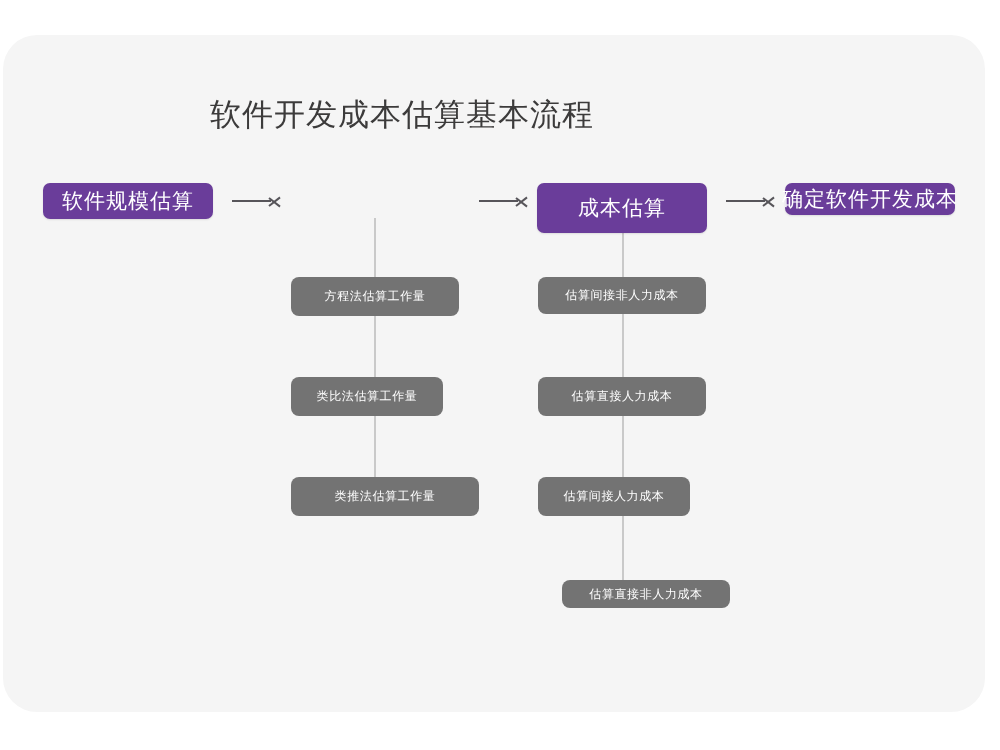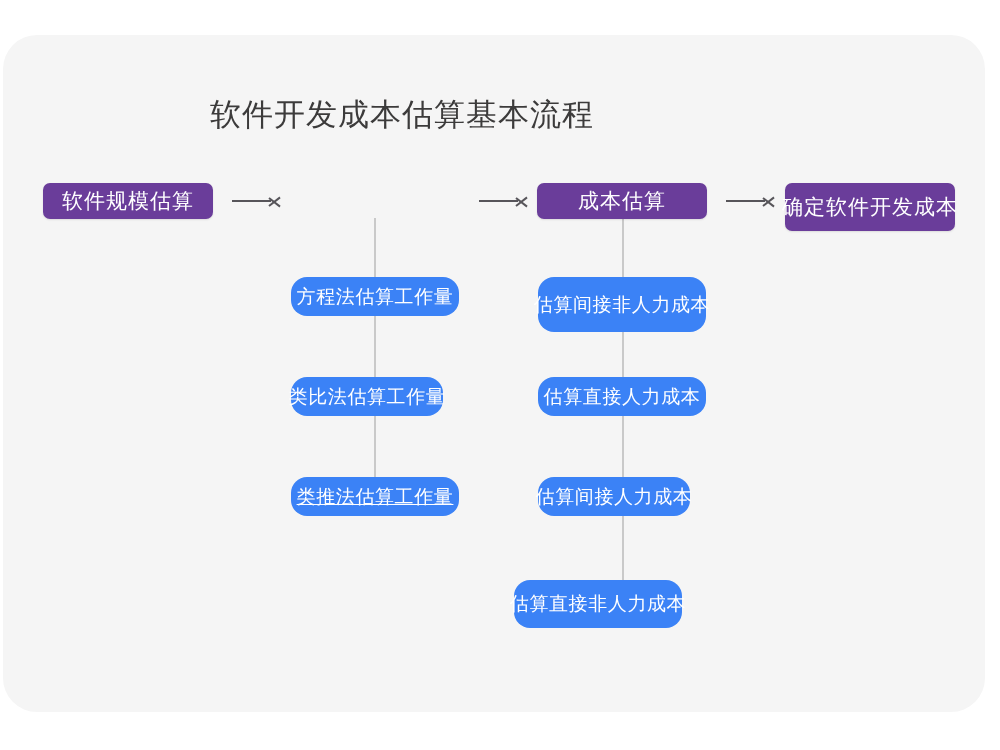--- a/index.html
+++ b/index.html
@@ -89,24 +89,24 @@
     white-space: nowrap;
     z-index: 3;
   }
   .node.primary {
     background: #6a3d9a;
     font-size: 21px;
     letter-spacing: 1px;
     box-shadow: 0 1px 2px rgba(0,0,0,0.10);
   }
   .node.secondary {
-    background: #3b82f6;
-    font-size: 19px;
+    background: #737373;
+    font-size: 12px;
     letter-spacing: 0.6px;
-    border-radius: 16px;
+    border-radius: 8px;
   }
 </style>
 </head>
 <body>
 
 <div id="canvas">
 
   <div id="card"></div>
 
   <div id="title">软件开发成本估算基本流程</div>
@@ -123,43 +123,43 @@
     <div class="head"></div>
   </div>
   <div class="arrow" style="left:726px; top:190px; width:48px;">
     <div class="shaft"></div>
     <div class="head"></div>
   </div>
 
   <div class="node primary" style="left:43px; top:183px; width:170px; height:36px;">
     <span>软件规模估算</span>
   </div>
-  <div class="node primary" style="left:537px; top:183px; width:170px; height:36px;">
+  <div class="node primary" style="left:537px; top:183px; width:170px; height:50px;">
     <span>成本估算</span>
   </div>
-  <div class="node primary" style="left:785px; top:183px; width:170px; height:48px;">
+  <div class="node primary" style="left:785px; top:183px; width:170px; height:32px;">
     <span>确定软件开发成本</span>
   </div>
 
   <div class="node secondary" style="left:291px; top:277px; width:168px; height:39px;">
     <span>方程法估算工作量</span>
   </div>
   <div class="node secondary" style="left:291px; top:377px; width:152px; height:39px;">
     <span>类比法估算工作量</span>
   </div>
-  <div class="node secondary" style="left:291px; top:477px; width:168px; height:39px;text-decoration:underline;">
+  <div class="node secondary" style="left:291px; top:477px; width:188px; height:39px;">
     <span>类推法估算工作量</span>
   </div>
 
-  <div class="node secondary" style="left:538px; top:277px; width:168px; height:55px;">
+  <div class="node secondary" style="left:538px; top:277px; width:168px; height:37px;">
     <span>估算间接非人力成本</span>
   </div>
   <div class="node secondary" style="left:538px; top:377px; width:168px; height:39px;">
     <span>估算直接人力成本</span>
   </div>
   <div class="node secondary" style="left:538px; top:477px; width:152px; height:39px;">
     <span>估算间接人力成本</span>
   </div>
-  <div class="node secondary" style="left:514px; top:580px; width:168px; height:48px;">
+  <div class="node secondary" style="left:562px; top:580px; width:168px; height:28px;">
     <span>估算直接非人力成本</span>
   </div>
 
 </div>
 
 </body></html>

